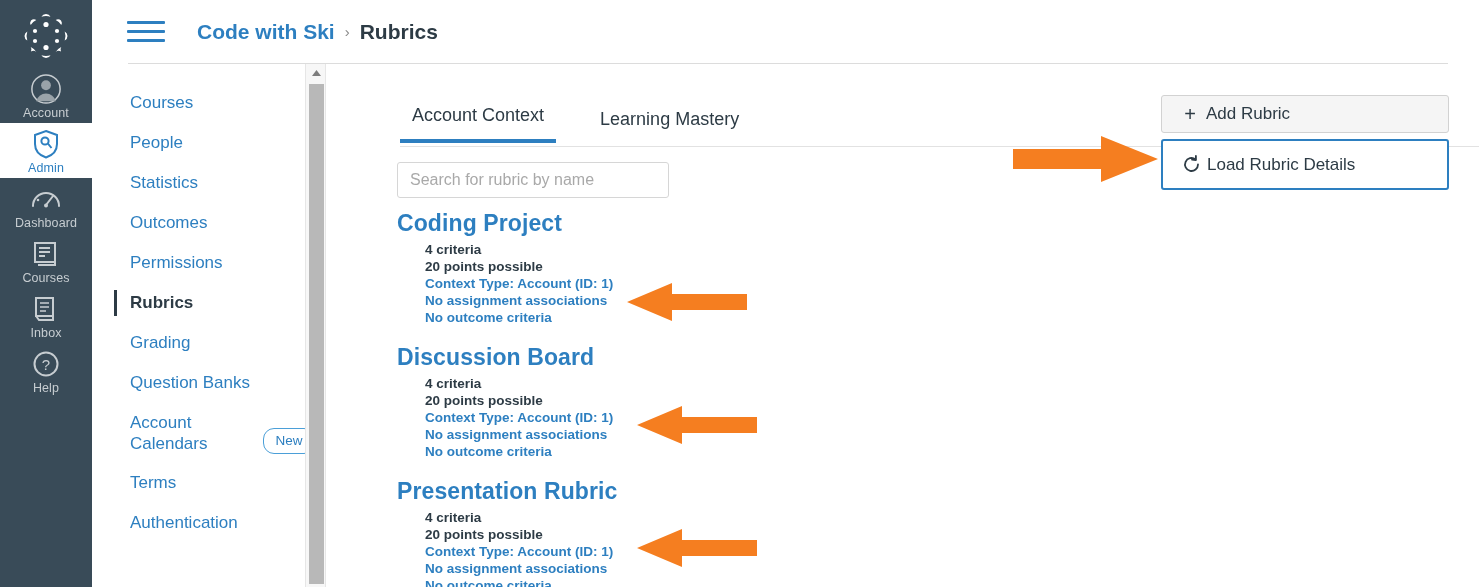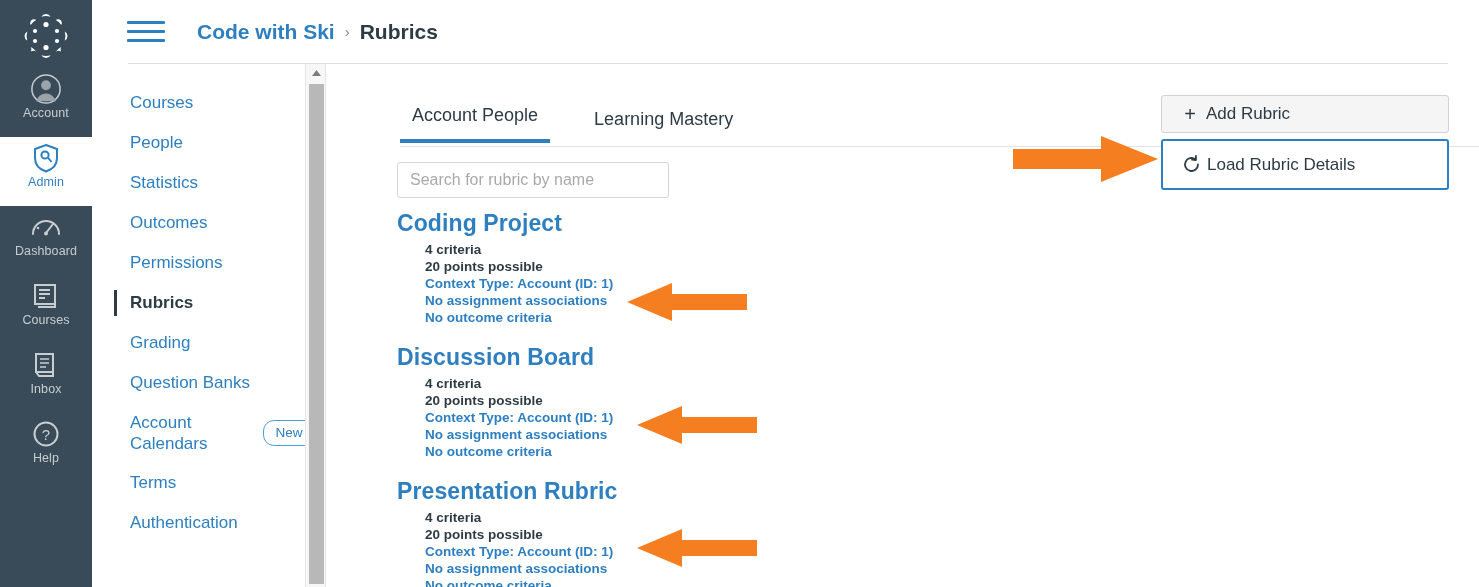--- a/index.html
+++ b/index.html
@@ -26,21 +26,21 @@
     align-items: center;
     z-index: 5;
   }
   .canvas-logo {
     margin-top: 8px;
     width: 56px; height: 56px;
     display: flex; align-items: center; justify-content: center;
   }
   .nav-item {
     width: 92px;
-    padding: 6px 0 17px 0;
+    padding: 6px 0 3px 0;
     display: flex; flex-direction: column;
     align-items: center; justify-content: center;
     text-decoration: none;
     color: #C7CDD1;
   }
   .nav-item .nav-ico {
     height: 30px; width: 32px;
     display: flex; align-items: center; justify-content: center;
     margin-bottom: 2px;
   }
@@ -130,21 +130,21 @@
     display: inline-block;
     border: 1.5px solid #4b9fd8;
     border-radius: 11px;
     color: #2D7FC0;
     font-size: 13.5px;
     padding: 1px 11px 2px 11px;
     margin-left: 8px;
     vertical-align: 3px;
     font-weight: normal;
   }
-  .acct-cal-wrap { display: flex; align-items: center; gap: 48px; }
+  .acct-cal-wrap { display: flex; align-items: flex-end; gap: 48px; }
 
   
   .subnav-scrollbar {
     position: absolute;
     left: 305px; top: 64px;
     width: 20px; height: 523px;
     background: #f7f7f7;
     border-left: 1px solid #e6e6e6;
   }
   .sb-arrow {
@@ -406,21 +406,21 @@
           <path d="M5.5 1 L10 7 L1 7 Z" fill="#7d7d7d"></path>
         </svg>
     </div>
     <div class="sb-thumb"></div>
   </div>
   <div class="panel-divider"></div>
 
   <main class="content">
 
     <div class="tabs">
-      <a class="tab active">Account People</a>
+      <a class="tab active">Account Context</a>
       <a class="tab">Learning Mastery</a>
     </div>
     <div class="tabs-rule"></div>
 
     <input class="search-box" type="text" placeholder="Search for rubric by name" style="">
 
     <button class="btn btn-add">
       <span class="btn-ico">
         <span class="plus-glyph">+</span>
       </span>

